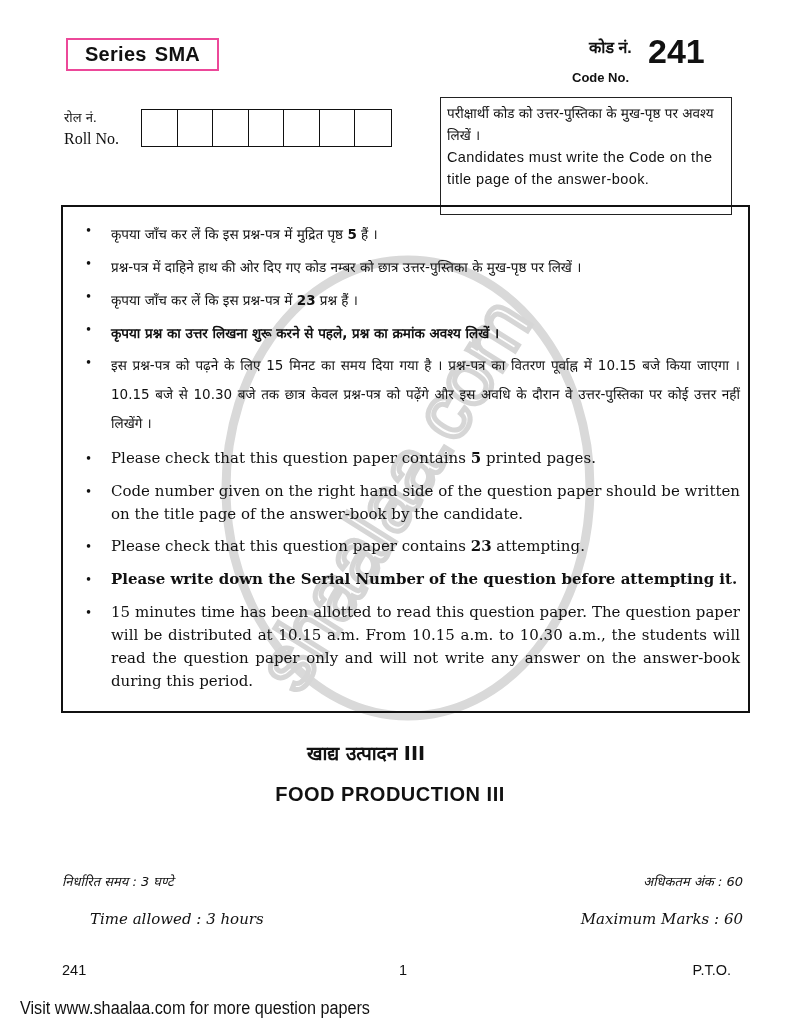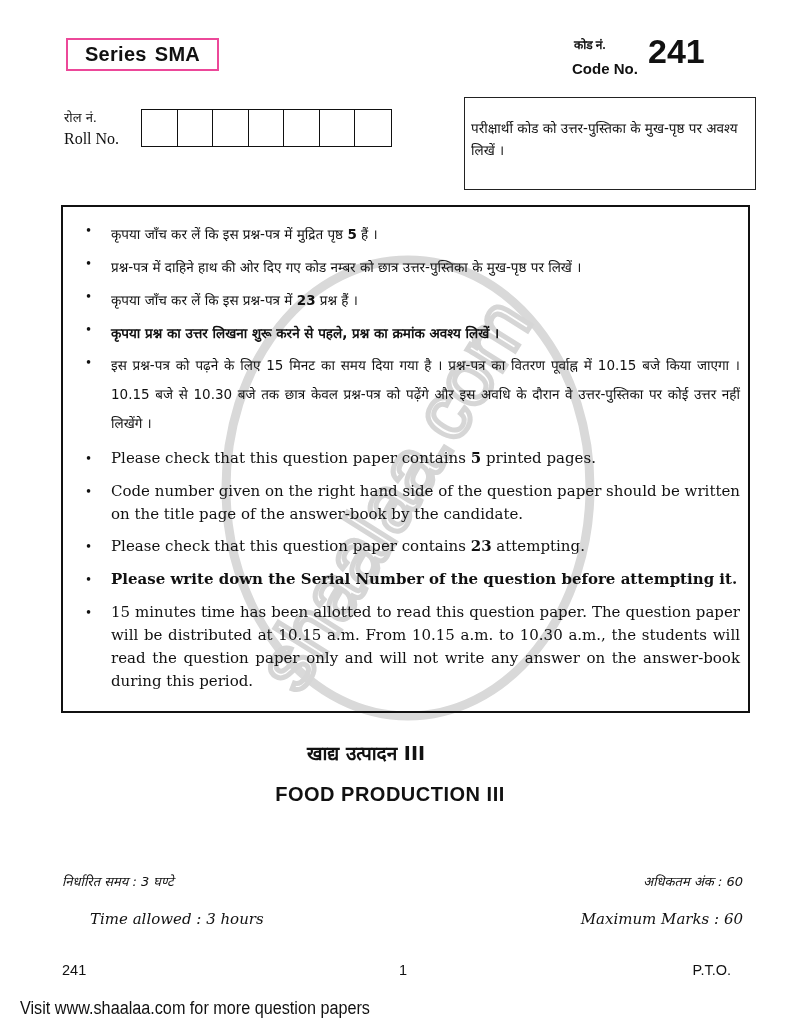--- a/index.html
+++ b/index.html
@@ -7,33 +7,33 @@
   body { position: relative; color: #111; font-family: "DejaVu Serif", serif; }
 
   .series-box {
     position: absolute; left: 66px; top: 38px; width: 153px; height: 33px;
     border: 2px solid #ec4899; display: flex; align-items: center; justify-content: center;
     font-family: "Liberation Sans", sans-serif; font-weight: bold; font-size: 20px; letter-spacing: 0.3px;
   }
   .series-box .sp { display: inline-block; width: 8px; }
 
   .code-block { position: absolute; left: 572px; top: 34px; width: 200px; height: 50px; }
-  .code-hi { position: absolute; left: 2px; top: 2px; font-family: Liberation Serif, serif; font-size: 12px; font-weight: bold; }
-  .code-en { position: absolute; left: 0; top: 26px; font-family: "Liberation Sans", sans-serif; font-size: 15px; font-weight: bold; }
+  .code-hi { position: absolute; left: 17px; top: 2px; font-family: Liberation Sans, sans-serif; font-size: 16px; font-weight: bold; }
+  .code-en { position: absolute; left: 0; top: 36px; font-family: "Liberation Sans", sans-serif; font-size: 13px; font-weight: bold; }
   .code-num { position: absolute; left: 76px; top: -2px; font-family: "Liberation Sans", sans-serif; font-weight: bold; font-size: 34px; }
 
   .roll-label { position: absolute; left: 64px; top: 107px; font-family: "Liberation Serif", serif; font-size: 16px; line-height: 21px; }
   .roll-hi { font-family: "DejaVu Sans", sans-serif; font-size: 13px; }
   .roll-grid { position: absolute; left: 141px; top: 109px; display: flex; border: 1.5px solid #111; }
   .roll-cell { width: 35.5px; height: 36px; border-right: 1.5px solid #111; }
   .roll-cell:last-child { border-right: none; }
 
   .code-note {
-    position: absolute; left: 464px; top: 97px; width: 292px; height: 93px;
-    border: 1.5px solid #222; padding: 19px 6px;
+    position: absolute; left: 440px; top: 97px; width: 292px; height: 118px;
+    border: 1.5px solid #222; padding: 4px 6px;
   }
   .code-note .hi { font-family: "DejaVu Sans", sans-serif; font-size: 13.5px; line-height: 22px; }
   .code-note .en { font-family: "Liberation Sans", sans-serif; font-size: 14.5px; line-height: 22px; letter-spacing: 0.4px; }
 
   .instructions {
     position: absolute; left: 61px; top: 205px; width: 689px; height: 508px;
     border: 2px solid #111; padding: 12px 8px 0 20px;
   }
   .inst-item { display: flex; align-items: flex-start; }
   .bullet { width: 28px; flex: 0 0 28px; font-size: 12px; line-height: 24px; padding-left: 2px; }
@@ -92,20 +92,21 @@
   <div class="roll-cell"></div>
   <div class="roll-cell"></div>
   <div class="roll-cell"></div>
   <div class="roll-cell"></div>
   <div class="roll-cell"></div>
   <div class="roll-cell"></div>
 </div>
 
 <div class="code-note">
   <div class="hi">परीक्षार्थी कोड को उत्तर-पुस्तिका के मुख-पृष्ठ पर अवश्य लिखें ।</div>
+  <div class="en">Candidates must write the Code on the title page of the answer-book.</div>
 </div>
 
 <div class="instructions">
 
   <div class="inst-item">
     <span class="bullet">•</span>
     <div class="inst-text hi-text"><span>कृपया जाँच कर लें कि इस प्रश्न-पत्र में मुद्रित पृष्ठ </span><b>5</b><span> हैं ।</span></div>
   </div>
   <div class="gap-hi"></div>
   <div class="inst-item">

